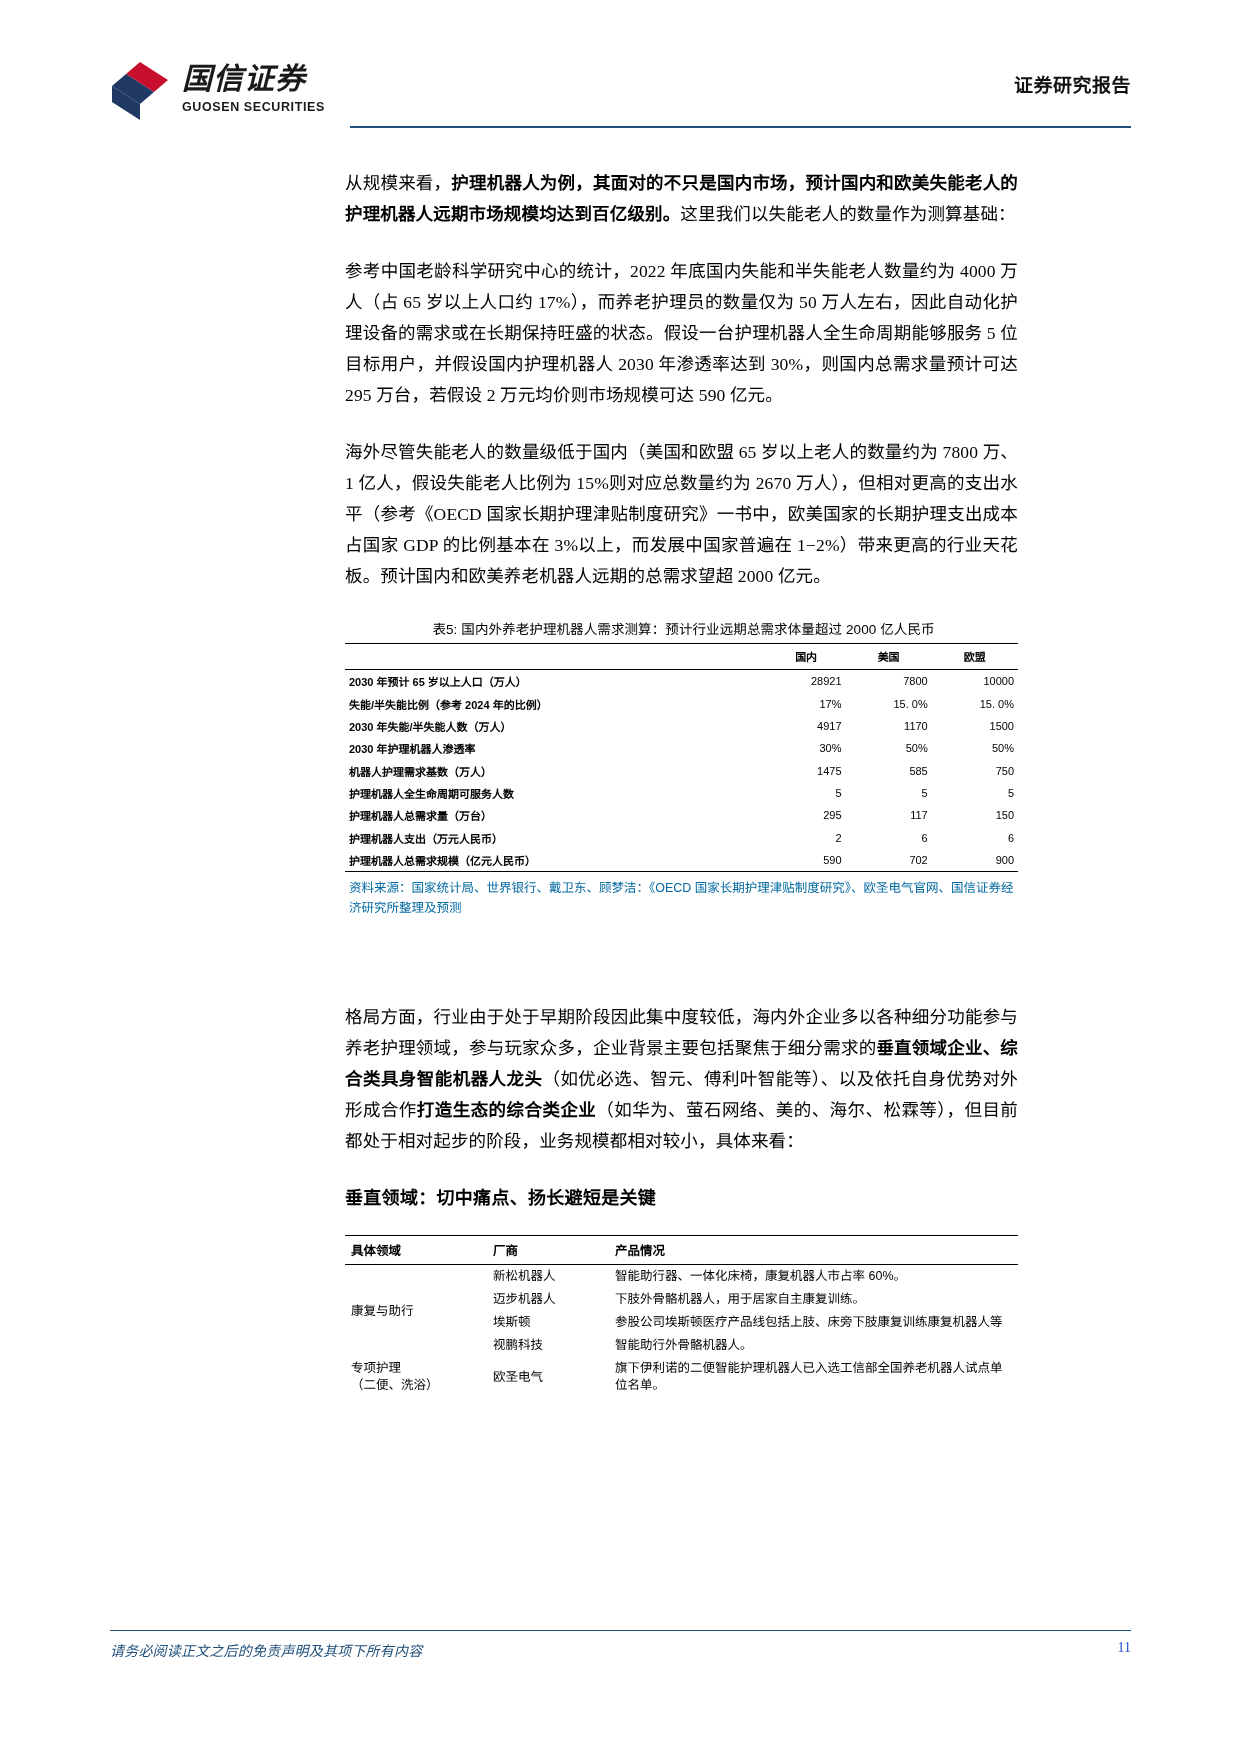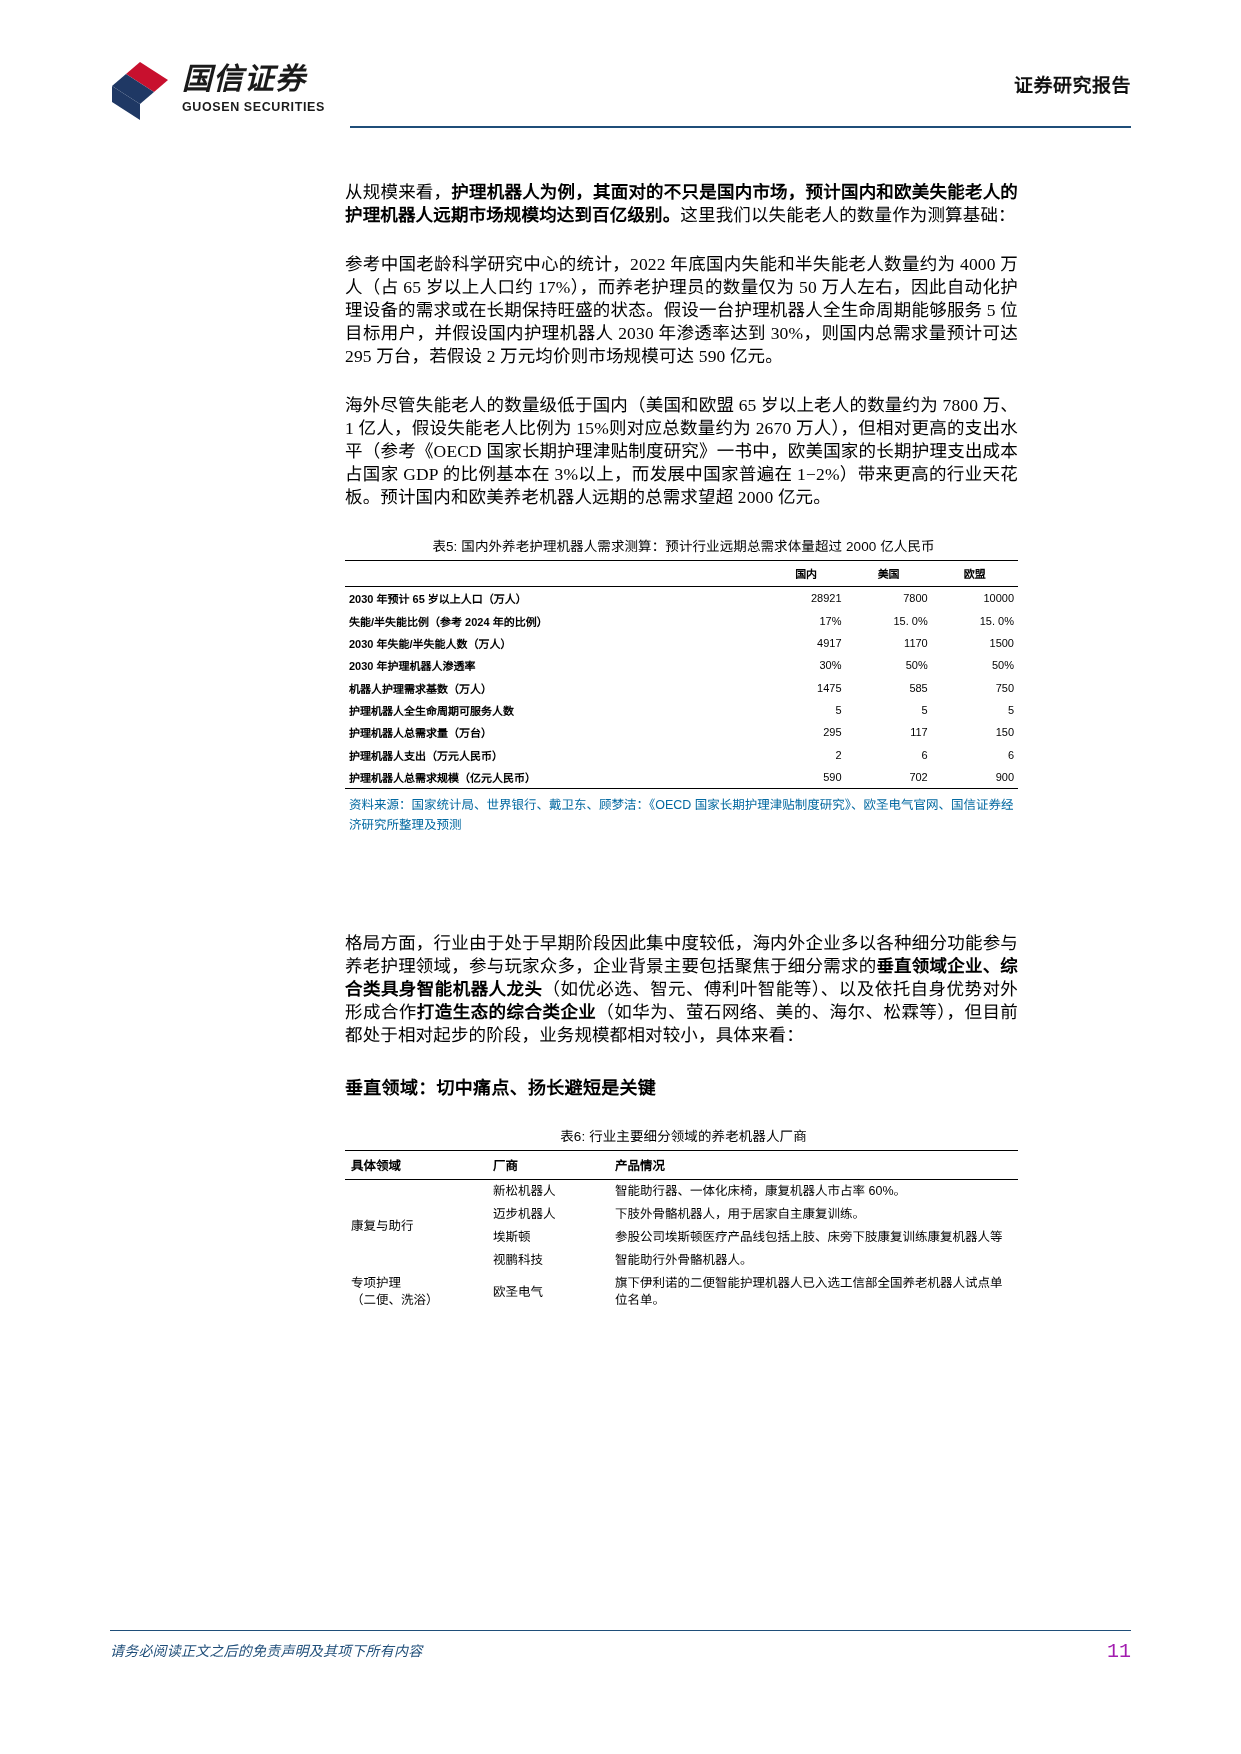--- a/index.html
+++ b/index.html
@@ -87,23 +87,23 @@
   }
 
   
   .content {
     position: absolute;
     left: 345px;
     top: 168px;
     width: 673px;
   }
   p.para {
-    margin: 13px 0 26px 0;
+    margin: 0 0 26px 0;
     font-size: 17.5px;
-    line-height: 23px;
+    line-height: 31px;
     text-align: justify;
     text-justify: inter-ideograph;
     letter-spacing: 0.15px;
   }
   .bold { font-weight: 700; }
   h3.subhead {
     margin: 0 0 22px 0;
     font-size: 18px;
     font-weight: 700;
     line-height: 30px;
@@ -200,23 +200,23 @@
     font-family: "Liberation Sans", "DejaVu Sans", sans-serif;
     font-size: 14px;
     font-style: italic;
     color: #1f4e79;
     letter-spacing: 0.2px;
   }
   .footer-page {
     position: absolute;
     right: 0;
     top: 10px;
-    font-family: Liberation Mono, monospace;
-    font-size: 20px;
-    color: #a21caf;
+    font-family: Liberation Serif, serif;
+    font-size: 14px;
+    color: #1d4ed8;
   }
 </style>
 </head>
 <body>
 
 <div class="page">
 
   <div class="page-header">
     <div class="logo-wrap">
       <div class="logo-mark">
@@ -317,21 +317,20 @@
     </div>
 
     <div style="height:74px"></div>
 
     <p class="para"><span>格局方面，行业由于处于早期阶段因此集中度较低，海内外企业多以各种细分功能参与养老护理领域，参与玩家众多，企业背景主要包括聚焦于细分需求的</span><span class="bold">垂直领域企业、综合类具身智能机器人龙头</span><span>（如优必选、智元、傅利叶智能等）、以及依托自身优势对外形成合作</span><span class="bold">打造生态的综合类企业</span><span>（如华为、萤石网络、美的、海尔、松霖等），但目前都处于相对起步的阶段，业务规模都相对较小，具体来看：</span></p>
 
     <h3 class="subhead">垂直领域：切中痛点、扬长避短是关键</h3>
 
 
     <div class="table-block">
-      <div class="table-caption">表6: 行业主要细分领域的养老机器人厂商</div>
       <table class="t6">
         <thead>
           <tr>
             <th style="width:130px">具体领域</th>
             <th style="width:110px">厂商</th>
             <th>产品情况</th>
           </tr>
         </thead>
         <tbody>
           <tr>

